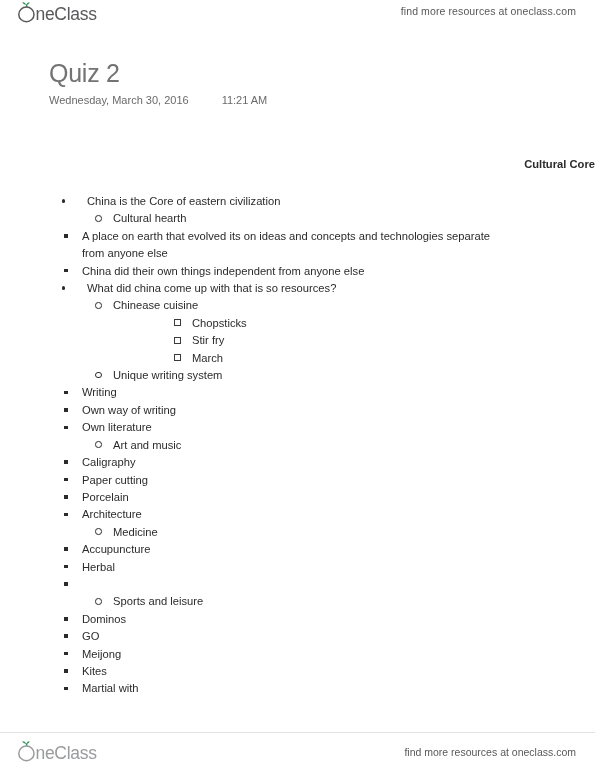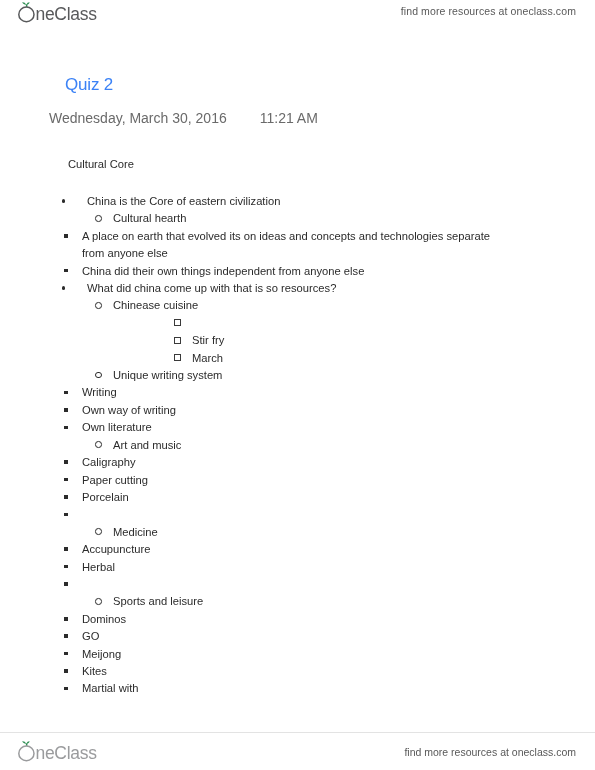--- a/index.html
+++ b/index.html
@@ -44,50 +44,51 @@
     white-space: nowrap;
   }
 
   
   .title-block {
     position: absolute;
     top: 60px;
     left: 49px;
   }
   .doc-title {
-    font-size: 17px;
+    font-size: 25px;
     font-weight: normal;
-    color: #3b82f6;
-    margin: 16px;
+    color: #737373;
+    margin: 0;
     line-height: 1.08;
     letter-spacing: -0.01em;
   }
   .doc-meta {
     margin-top: 7px;
-    font-size: 14px;
+    font-size: 11px;
     color: #6a6a6a;
     display: flex;
     white-space: nowrap;
   }
   .doc-meta .meta-date { display: inline-block; }
   .doc-meta .meta-time { display: inline-block; margin-left: 33px; }
 
   
   .doc-body {
     position: absolute;
     top: 156px;
     left: 0;
     width: 595px;
   }
   .section-heading {
-    margin: 0 0 0 68px;
+    margin: 0 0 0 50px;
     font-size: 11.2px;
-    font-weight: normal;
+    font-weight: bold;
     color: #2b2b2b;
     line-height: 16px;
+    text-align: right;
   }
   .outline {
     margin: 21px 0 0 0;
     padding: 0;
     list-style: none;
   }
   .outline-item {
     display: flex;
     align-items: flex-start;
     line-height: 17.4px;
@@ -230,20 +231,21 @@
       <li class="outline-item lvl-1">
         <span class="bullet bullet-disc"></span>
         <span class="item-text">What did china come up with that is so resources?</span>
       </li>
       <li class="outline-item lvl-2">
         <span class="bullet bullet-circle"></span>
         <span class="item-text">Chinease cuisine</span>
       </li>
       <li class="outline-item lvl-4">
         <span class="bullet bullet-hollow-square"></span>
+        <span class="item-text">Chopsticks</span>
       </li>
       <li class="outline-item lvl-4">
         <span class="bullet bullet-hollow-square"></span>
         <span class="item-text">Stir fry</span>
       </li>
       <li class="outline-item lvl-4">
         <span class="bullet bullet-hollow-square"></span>
         <span class="item-text">March</span>
       </li>
       <li class="outline-item lvl-2">
@@ -273,20 +275,21 @@
       <li class="outline-item lvl-3">
         <span class="bullet bullet-square"></span>
         <span class="item-text">Paper cutting</span>
       </li>
       <li class="outline-item lvl-3">
         <span class="bullet bullet-square"></span>
         <span class="item-text">Porcelain</span>
       </li>
       <li class="outline-item lvl-3">
         <span class="bullet bullet-square"></span>
+        <span class="item-text">Architecture</span>
       </li>
       <li class="outline-item lvl-2">
         <span class="bullet bullet-circle"></span>
         <span class="item-text">Medicine</span>
       </li>
       <li class="outline-item lvl-3">
         <span class="bullet bullet-square"></span>
         <span class="item-text">Accupuncture</span>
       </li>
       <li class="outline-item lvl-3">

